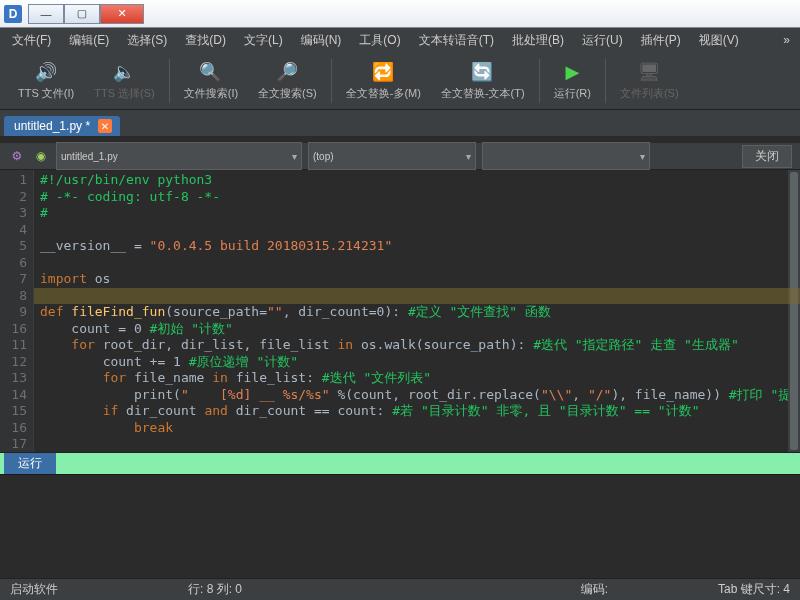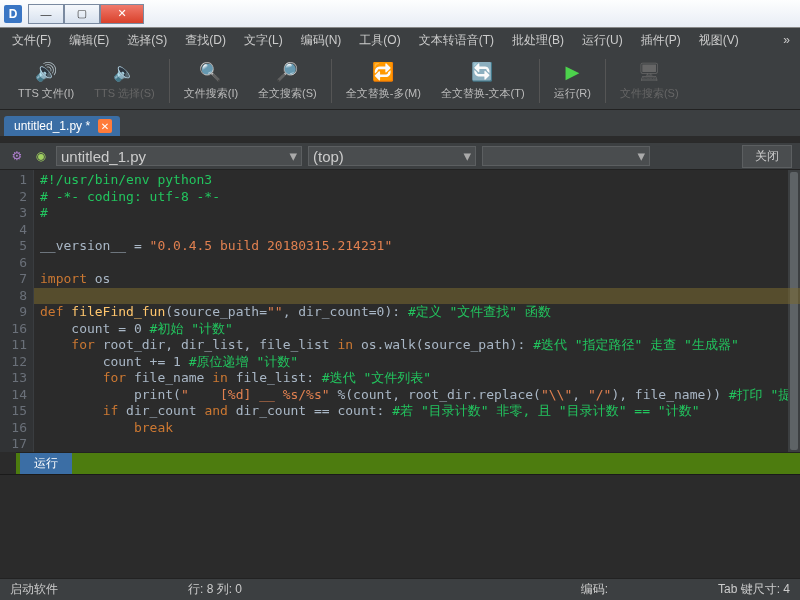--- a/index.html
+++ b/index.html
@@ -21,21 +21,21 @@
 .tool.disabled { color: #666; }
 .tool .ticon { width: 24px; height: 24px; margin-bottom: 2px; display: flex; align-items: center; justify-content: center; font-size: 18px; }
 .tsep { width: 1px; height: 44px; background: #555; margin: 0 4px; }
 
 .tabbar { height: 26px; background: #3c3f41; display: flex; align-items: flex-end; padding: 0 4px; }
 .tab { background: #3b6ea5; color: #fff; padding: 3px 8px 3px 10px; display: flex; align-items: center; gap: 8px; font-size: 12px; border-top-left-radius: 3px; border-top-right-radius: 3px; }
 .tab .closetab { background: #ff7b3a; color: #fff; width: 14px; height: 14px; display: flex; align-items: center; justify-content: center; font-size: 10px; border-radius: 2px; }
 
 .navbar { height: 28px; background: #3c3f41; display: flex; align-items: center; padding: 4px 8px; gap: 6px; border-top: 1px solid #2a2a2a; border-bottom: 1px solid #222; margin-top: 6px; }
 .navbar .navicon { width: 18px; height: 18px; display: flex; align-items: center; justify-content: center; }
-.navbar select, .navbar .dd { background: #4a4d4f; border: 1px solid #5c5f61; color: #ccc; height: 20px; font-size: 15px; padding: 0 4px; }
+.navbar select, .navbar .dd { background: #4a4d4f; border: 1px solid #5c5f61; color: #ccc; height: 28px; font-size: 10px; padding: 0 4px; }
 .dd { display: flex; align-items: center; justify-content: space-between; gap: 6px; }
 .dd .arrow { color: #aaa; }
 .navbar .filedd { width: 246px; }
 .navbar .topdd { width: 168px; }
 .navbar .bigdd { width: 168px; }
 .navbar .closebtn { background: #4a4d4f; border: 1px solid #5c5f61; color: #ccc; padding: 2px 12px; }
 
 .editor { display: flex; height: 282px; background: #2b2b2b; font-family: Consolas, monospace; font-size: 13px; position: relative; }
 .gutter { width: 34px; background: #313335; color: #6a7079; text-align: right; padding: 2px 6px 0 0; line-height: 16.5px; border-right: 1px solid #3a3d40; }
 .gutter div { height: 16.5px; }
@@ -43,21 +43,21 @@
 .code .ln { height: 16.5px; }
 .hl-line { position: absolute; left: 34px; right: 0; top: calc(2px + 16.5px * 7); height: 16.5px; background: #7a6a30; opacity: 0.55; }
 .k-str { color: #e08050; }
 .k-kw { color: #cc7832; }
 .k-def { color: #ffc66d; }
 .k-green { color: #22c55e; }
 .k-name { color: #a9b7c6; }
 .editorScroll { width: 12px; background: #3c3f41; display: flex; flex-direction: column; }
 .editorScroll .thumb { background: #5e6366; flex: 1; margin: 2px; border-radius: 2px; }
 
-.runtab { height: 22px; background: #4d7c0f; display: flex; align-items: flex-end; padding: 0 4px; border-top: 1px solid #222; margin-left: 16px; }
+.runtab { height: 22px; background: #86efac; display: flex; align-items: flex-end; padding: 0 4px; border-top: 1px solid #222; }
 .runtab .rtab { background: #3b6ea5; color: #fff; padding: 2px 14px; font-size: 12px; }
 .output { height: 72px; background: #2b2b2b; border-top: 1px solid #1a1a1a; }
 
 .statusbar { position: absolute; bottom: 0; left: 0; right: 0; height: 22px; background: #3c3f41; display: flex; align-items: center; padding: 0 10px; color: #ccc; gap: 40px; border-top: 1px solid #222; }
 .statusbar .seg { white-space: nowrap; }
 .statusbar .spacer { flex: 1; }
 </style>
 </head>
 <body>
 
@@ -114,21 +114,21 @@
       <span>全文替换-文本(T)</span>
     </div>
   <div class="tsep"></div>
   <div class="tool">
       <div class="ticon" style="color:#4cd24c">▶</div>
       <span>运行(R)</span>
     </div>
   <div class="tsep"></div>
   <div class="tool disabled">
       <div class="ticon">🖥</div>
-      <span>文件搜索(S)</span>
+      <span>文件列表(S)</span>
     </div>
 </div>
 
 <div class="tabbar">
   <div class="tab">
     <span>untitled_1.py *</span>
     <span class="closetab">✕</span>
   </div>
 </div>
 

